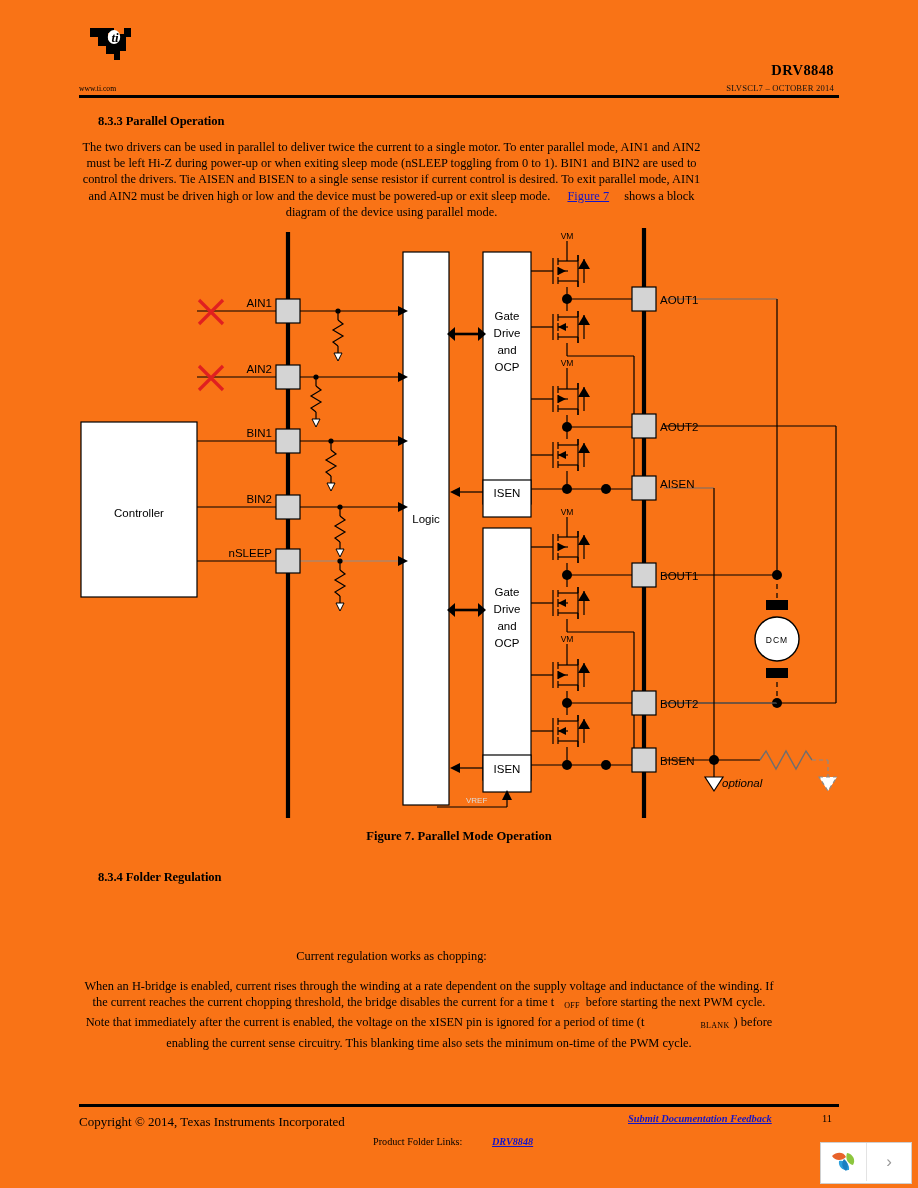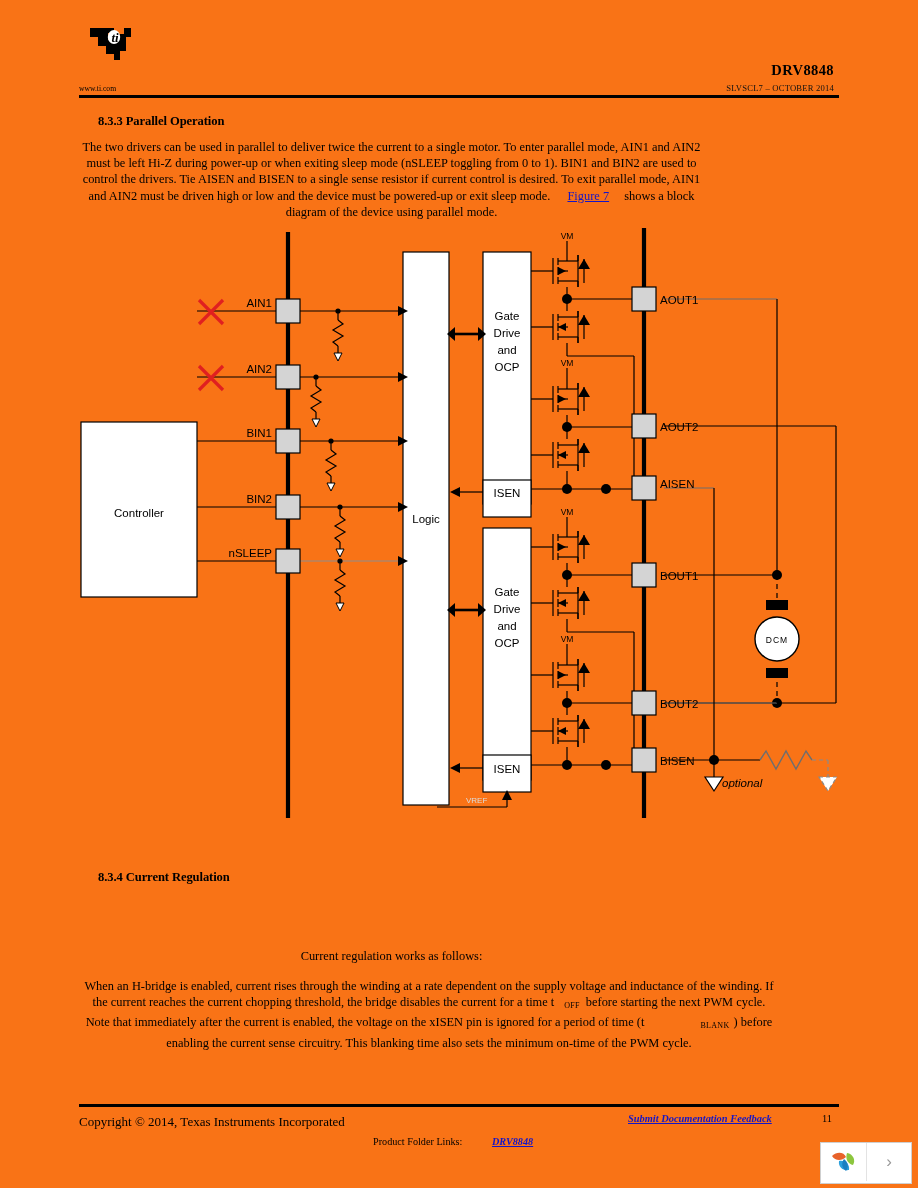--- a/index.html
+++ b/index.html
@@ -406,23 +406,24 @@
 
         <text x="466" y="578" font-size="8" fill="#dcdcdc">VREF</text>
 
         <text x="777" y="418" text-anchor="middle" font-size="8.5" letter-spacing="1">DCM</text>
 
         <text x="722" y="562" font-size="11.5" font-style="italic">optional</text>
       </g>
     </svg>
   </div>
 
-
-  <div class="h3" style="top:870px">8.3.4 Current Regulation</div>
-  <div class="para" style="top:948px">Current regulation works as follows:</div>
+  <div class="figcap">Figure 7. Parallel Mode Operation</div>
+
+  <div class="h3" style="top:870px">8.3.4 Folder Regulation</div>
+  <div class="para" style="top:948px">Current regulation works as chopping:</div>
   <div class="para wide" style="top:978px">
     <span>When an H-bridge is enabled, current rises through the winding at a rate dependent on the supply voltage and inductance of the winding. If the current reaches the current chopping threshold, the bridge disables the current for a time t</span><span style="display:inline-block;width:10px"></span><span class="sub">OFF</span><span style="display:inline-block;width:6px"></span><span>before starting the next PWM cycle. Note that immediately after the current is enabled, the voltage on the xISEN pin is ignored for a period of time (t</span><span style="display:inline-block;width:56px"></span><span class="sub">BLANK</span><span style="display:inline-block;width:4px"></span><span>) before enabling the current sense circuitry. This blanking time also sets the minimum on-time of the PWM cycle.</span>
   </div>
 
   <div class="ftr-rule"></div>
   <div class="ftr-copy">Copyright © 2014, Texas Instruments Incorporated</div>
   <div class="ftr-fb">Submit Documentation Feedback</div>
   <div class="ftr-page">11</div>
   <div class="ftr-pf">Product Folder Links:</div>
   <div class="ftr-pfl">DRV8848</div>

